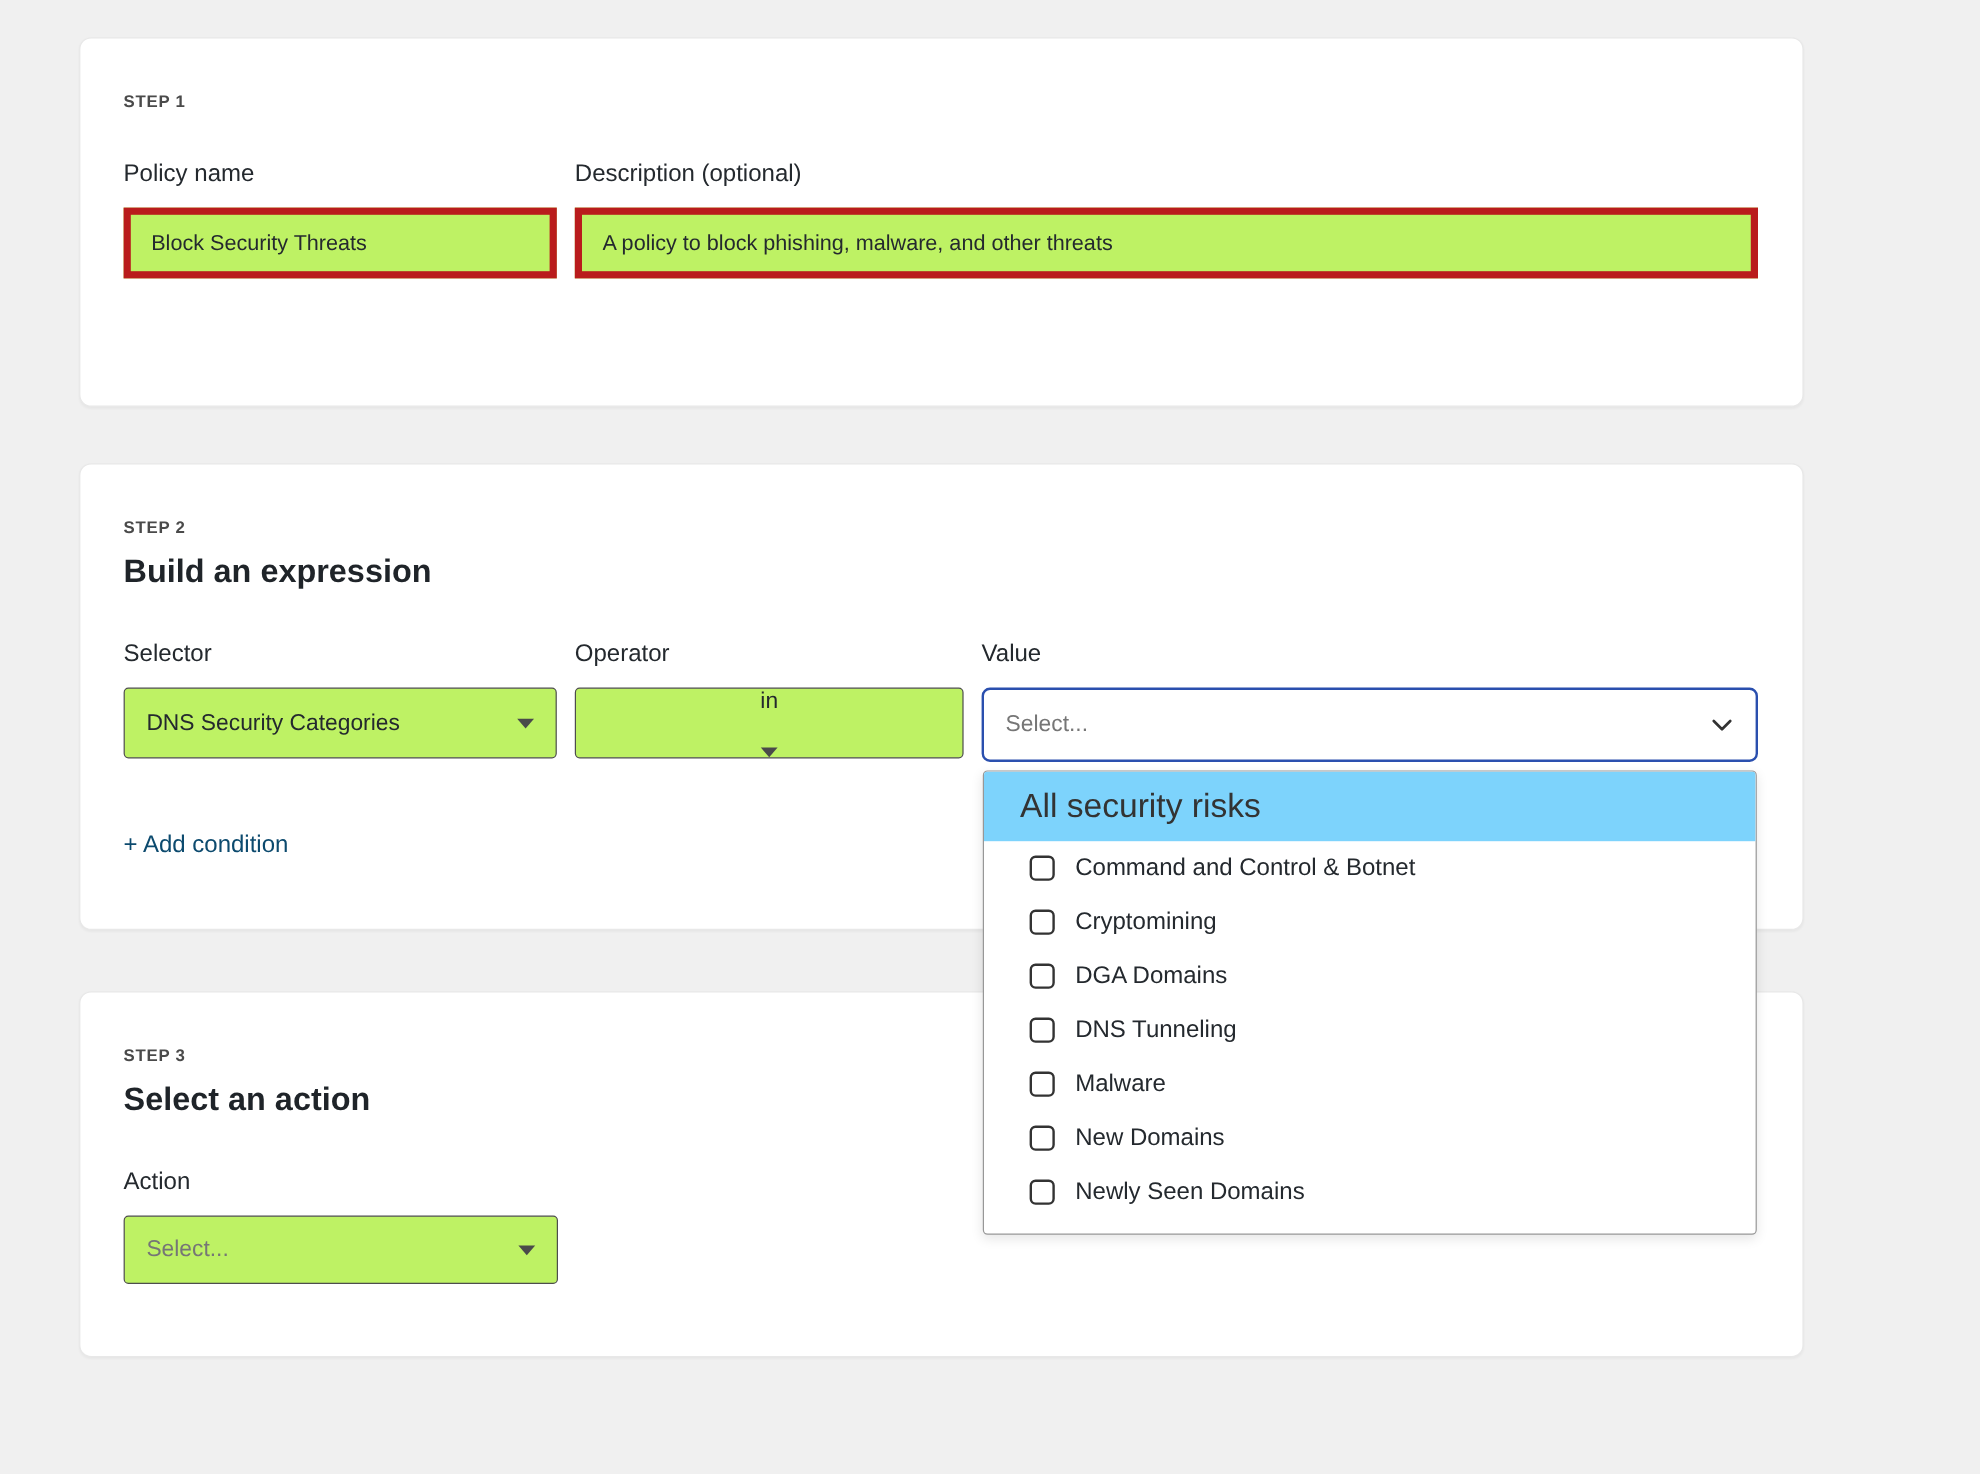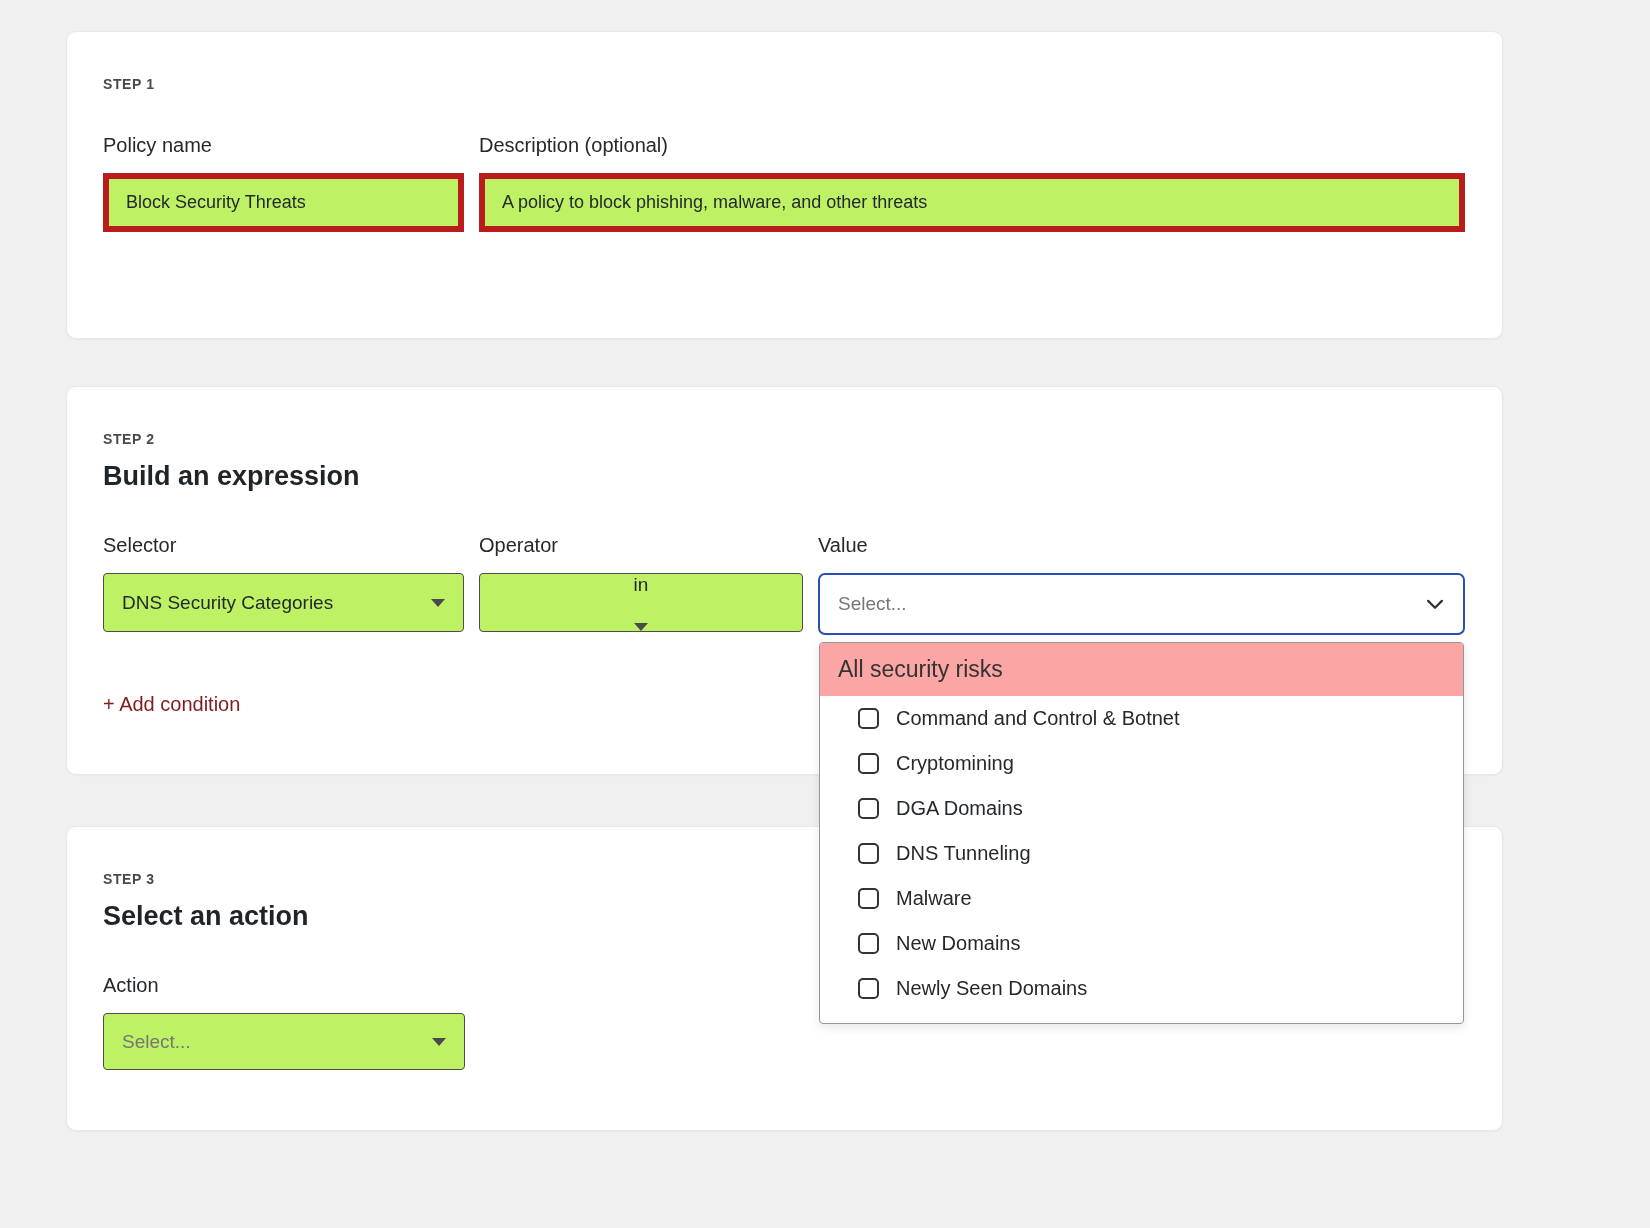--- a/index.html
+++ b/index.html
@@ -115,24 +115,24 @@
     width: 645px;
     background: #fff;
     border: 1px solid #979797;
     border-radius: 4px;
     box-shadow: 0 3px 10px rgba(0,0,0,0.10);
     z-index: 20;
     overflow: hidden;
     padding-bottom: 12px;
   }
   .dd-header {
-    background: #fca5a5;
-    font-size: 23px;
+    background: #7dd3fc;
+    font-size: 28px;
     color: #333333;
-    padding: 13px 18px;
+    padding: 13px 30px;
     cursor: pointer;
   }
   .dd-item {
     display: flex;
     align-items: center;
     gap: 17px;
     padding: 11px 18px 11px 38px;
     font-size: 20px;
     color: #24292e;
     cursor: pointer;
@@ -142,21 +142,21 @@
     height: 21px;
     border: 2px solid #333;
     border-radius: 5px;
     background: #fff;
     flex: none;
   }
   .add-condition {
     display: inline-block;
     margin-top: 58px;
     font-size: 20px;
-    color: #7f1d1d;
+    color: #0c4a6e;
     cursor: pointer;
   }
 </style>
 </head>
 <body>
 
 <div class="page">
 
   <section class="card" id="card-step1">
     <div class="step-label">STEP 1</div>

